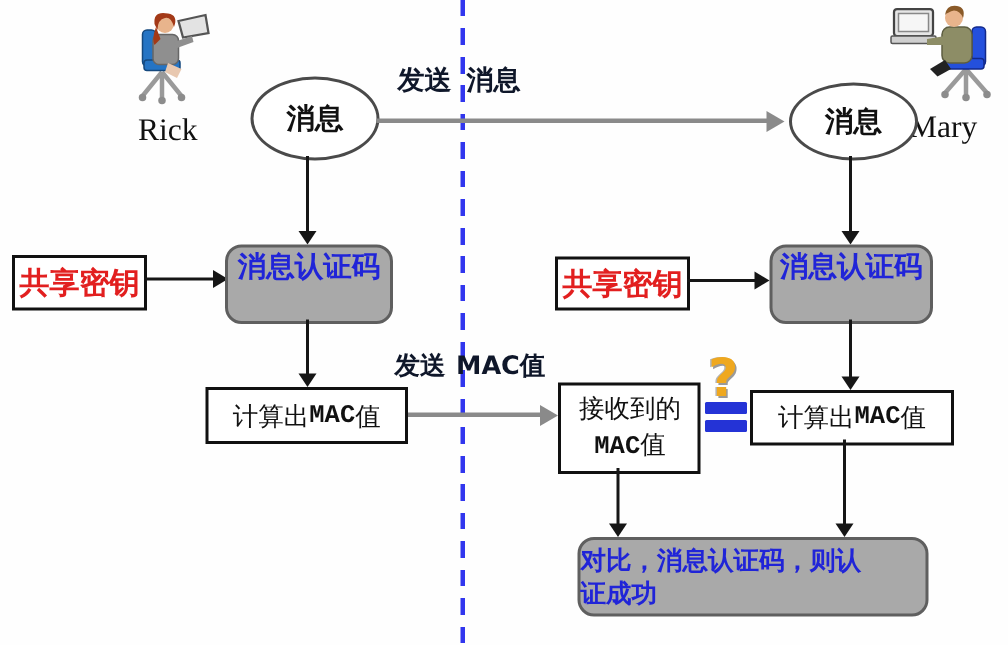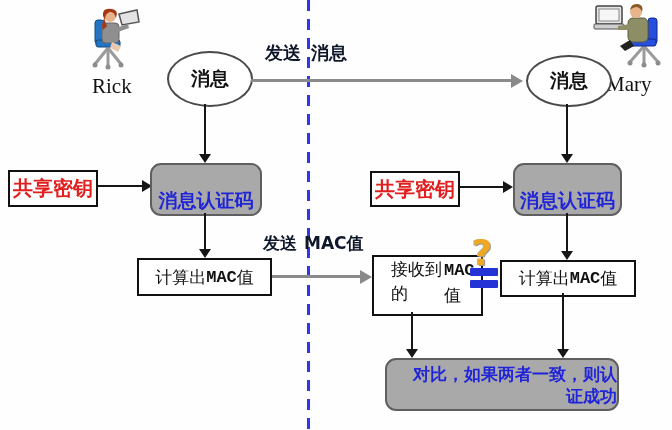--- a/index.html
+++ b/index.html
@@ -21,21 +21,21 @@
   
   .rect-box{
     position:absolute;background:#fff;border:2px solid #111;
     display:flex;align-items:center;justify-content:center;
     font-size:17px;color:#111;
   }
   .key-box{font-weight:bold;font-size:20px;color:#e21f1f;border-width:2px;}
   
   .round-box{
     position:absolute;background:#a9a9a9;border:2px solid #5f5f5f;border-radius:11px;
-    display:flex;align-items:flex-end;justify-content:center;
+    display:flex;align-items:flex-start;justify-content:center;
     font-weight:bold;color:#2024d8;
   }
   .mac-fn{font-size:19px;}
   .result{font-size:17px;flex-direction:column;line-height:22px;text-align:center;}
   
   .vline{position:absolute;width:2px;background:#161616;}
   .hline{position:absolute;height:2px;background:#161616;}
   .gline{position:absolute;height:3px;background:#8a8a8a;}
   .ah-down{position:absolute;width:0;height:0;border-left:6px solid transparent;border-right:6px solid transparent;border-top:9px solid #161616;}
   .ah-right{position:absolute;width:0;height:0;border-top:6px solid transparent;border-bottom:6px solid transparent;border-left:10px solid #161616;}
@@ -46,21 +46,21 @@
   .actor-label{position:absolute;font-family:"Liberation Serif","DejaVu Serif",serif;font-size:21px;color:#111;}
   .figure{position:absolute;}
   
   .qmark{
     position:absolute;font-size:35px;font-weight:800;color:#efa81f;
     text-shadow:1px 1px 0 #9a9a9a,-1px 0 0 #b5b5b5;line-height:1;
   }
   .equals{position:absolute;display:flex;flex-direction:column;gap:4px;}
   .equals .bar{width:28px;height:8px;background:#2433d6;border-radius:1px;}
   .mac-bold{font-weight:800;font-family:Liberation Mono, monospace;}
-  .received{flex-direction:row;align-items:flex-start;padding-left:17px;line-height:24px;font-size:17px;}
+  .received{flex-direction:column;align-items:center;padding-left:1px;line-height:24px;font-size:17px;}
 </style>
 </head>
 <body>
 
 <div id="stage">
 
   <div class="dashed-line"></div>
 
   <div class="figure" style="left:88px;top:6px;width:54px;height:66px;">
     <svg width="54" height="66" viewBox="0 0 54 66">
@@ -180,17 +180,17 @@
       <span class="mac-bold">MAC</span>
       <span>值</span>
   </div>
 
   <div class="vline" style="left:411px;top:312px;height:38px;"></div>
   <div class="ah-down" style="left:406px;top:349px;"></div>
   <div class="vline" style="left:562px;top:293px;height:57px;"></div>
   <div class="ah-down" style="left:557px;top:349px;"></div>
 
   <div class="round-box result" style="left:385px;top:358px;width:230px;height:49px;">
-    <span>对比，如果两者一致，则认</span>
+    <span>对比，消息认证码，则认</span>
     <span>证成功</span>
   </div>
 
 </div>
 
 </body></html>

